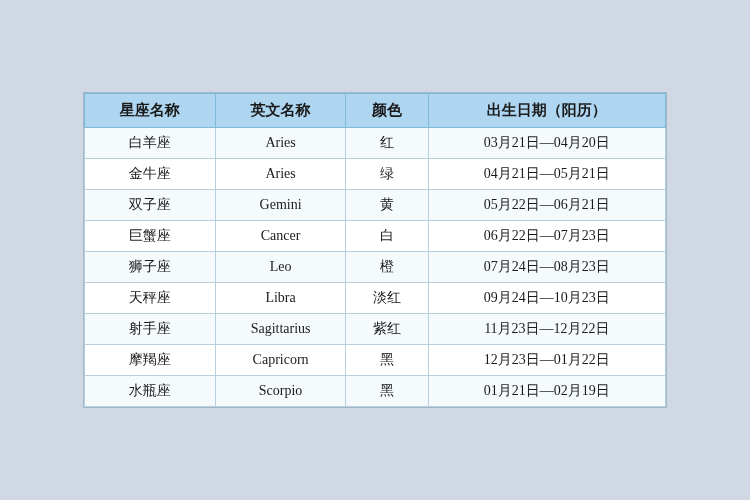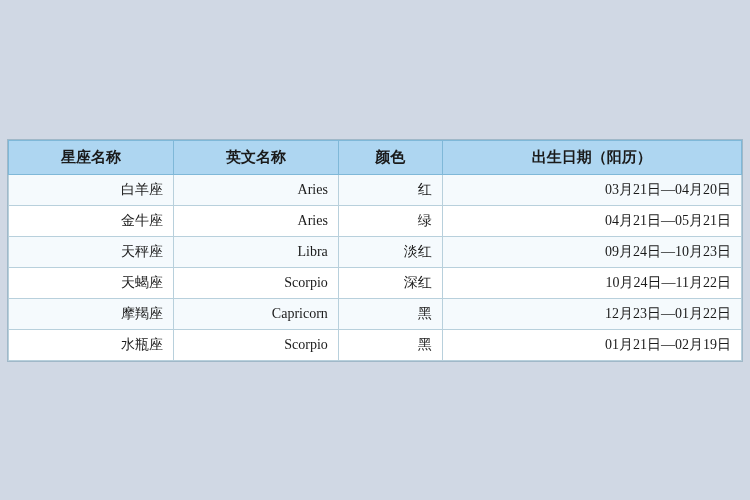--- a/index.html
+++ b/index.html
@@ -9,39 +9,39 @@
       background-color: #d0d8e4;
       display: flex;
       align-items: center;
       justify-content: center;
       font-family: "SimSun", "宋体", serif;
       font-size: 15px;
     }
     .table-container {
       background: #fff;
       border: 1px solid #a0b8c8;
-      width: 736px;
+      width: 584px;
     }
     table {
       width: 100%;
       border-collapse: collapse;
     }
     thead tr th {
       background-color: #aed6f1;
       border: 1px solid #7fb8d8;
       padding: 7px 10px;
       text-align: center;
       font-weight: bold;
       color: #1a1a1a;
       font-size: 15px;
     }
     tbody tr td {
       border: 1px solid #b8d0dc;
       padding: 6px 10px;
-      text-align: right;
+      text-align: center;
       color: #1a1a1a;
       font-size: 14px;
       background: #fff;
     }
     tbody tr:nth-child(odd) td {
       background: #f5fafd;
     }
     tbody tr:nth-child(even) td {
       background: #ffffff;
     }
@@ -66,30 +66,48 @@
           <td>红</td>
           <td>03月21日—04月20日</td>
         </tr>
         <tr>
           <td>金牛座</td>
           <td>Aries</td>
           <td>绿</td>
           <td>04月21日—05月21日</td>
         </tr>
         <tr>
+          <td>双子座</td>
+          <td>Gemini</td>
+          <td>黄</td>
+          <td>05月22日—06月21日</td>
+        </tr>
+        <tr>
+          <td>巨蟹座</td>
+          <td>Cancer</td>
+          <td>白</td>
+          <td>06月22日—07月23日</td>
+        </tr>
+        <tr>
+          <td>狮子座</td>
+          <td>Leo</td>
+          <td>橙</td>
+          <td>07月24日—08月23日</td>
+        </tr>
+        <tr>
           <td>天秤座</td>
           <td>Libra</td>
           <td>淡红</td>
           <td>09月24日—10月23日</td>
         </tr>
         <tr>
-          <td>天蝎座</td>
-          <td>Scorpio</td>
-          <td>深红</td>
-          <td>10月24日—11月22日</td>
+          <td>射手座</td>
+          <td>Sagittarius</td>
+          <td>紫红</td>
+          <td>11月23日—12月22日</td>
         </tr>
         <tr>
           <td>摩羯座</td>
           <td>Capricorn</td>
           <td>黑</td>
           <td>12月23日—01月22日</td>
         </tr>
         <tr>
           <td>水瓶座</td>
           <td>Scorpio</td>

